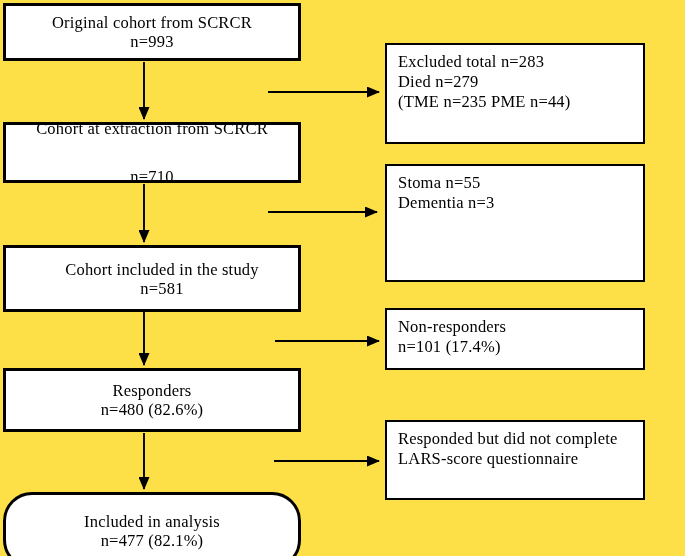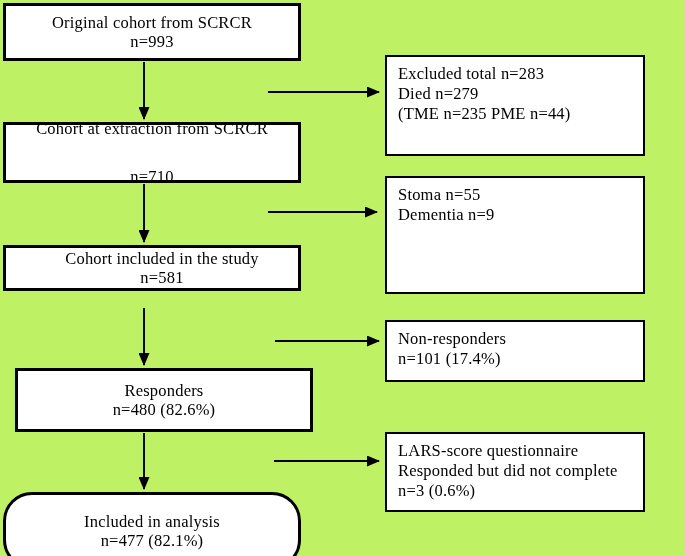--- a/index.html
+++ b/index.html
@@ -5,21 +5,21 @@
   * { margin: 0; padding: 0; box-sizing: border-box; }
   html, body { background: #ffffff; }
   body {
     font-family: "Liberation Serif", "DejaVu Serif", serif;
     color: #000000;
   }
   .canvas {
     position: relative;
     width: 685px;
     height: 556px;
-    background: #bef264;
+    background: #fde047;
     overflow: hidden;
   }
   .mbox {
     position: absolute;
     left: 3px;
     width: 298px;
     border: 3px solid #000000;
     background: #ffffff;
     display: flex;
     flex-direction: column;
@@ -34,21 +34,20 @@
     position: absolute;
     left: 385px;
     width: 260px;
     border: 2.5px solid #000000;
     background: #ffffff;
     font-size: 16.5px;
     line-height: 20px;
     letter-spacing: 0.2px;
     padding: 7px 8px 15px 11px;
     text-align: left;
-    margin-top: 12px;
   }
   .sbox .line { display: block; white-space: nowrap; }
   .arrow-layer {
     position: absolute;
     left: 0; top: 0;
     width: 685px;
     height: 556px;
     pointer-events: none;
   }
 </style>
@@ -76,50 +75,49 @@
   <div class="mbox" style="top:3px; height:58px;">
     <span>Original cohort from SCRCR</span>
     <span>n=993</span>
   </div>
 
   <div class="mbox" style="top:122px; height:61px;gap:29px;">
     <span>Cohort at extraction from SCRCR</span>
     <span>n=710</span>
   </div>
 
-  <div class="mbox" style="top:245px; height:46px;padding-left:20px;">
+  <div class="mbox" style="top:245px; height:67px;padding-left:20px;">
     <span>Cohort included in the study</span>
     <span>n=581</span>
   </div>
 
-  <div class="mbox" style="top:368px; height:64px;margin-left:12px;">
+  <div class="mbox" style="top:368px; height:64px;">
     <span>Responders</span>
     <span>n=480 (82.6%)</span>
   </div>
 
   <div class="mbox" style="top:492px; height:77px;border-radius:29px;">
     <span>Included in analysis</span>
     <span>n=477 (82.1%)</span>
   </div>
 
   <div class="sbox" style="top:43px; height:101px;">
     <span class="line">Excluded total n=283</span>
     <span class="line">Died n=279</span>
     <span class="line">(TME n=235 PME n=44)</span>
   </div>
 
   <div class="sbox" style="top:164px; height:118px;">
     <span class="line">Stoma n=55</span>
-    <span class="line">Dementia n=9</span>
+    <span class="line">Dementia n=3</span>
   </div>
 
   <div class="sbox" style="top:308px; height:62px;">
     <span class="line">Non-responders</span>
     <span class="line">n=101 (17.4%)</span>
   </div>
 
   <div class="sbox" style="top:420px; height:80px;">
+    <span class="line">Responded but did not complete</span>
     <span class="line">LARS-score questionnaire</span>
-    <span class="line">Responded but did not complete</span>
-    <span class="line">n=3 (0.6%)</span>
   </div>
 
 </div>
 
 </body></html>

